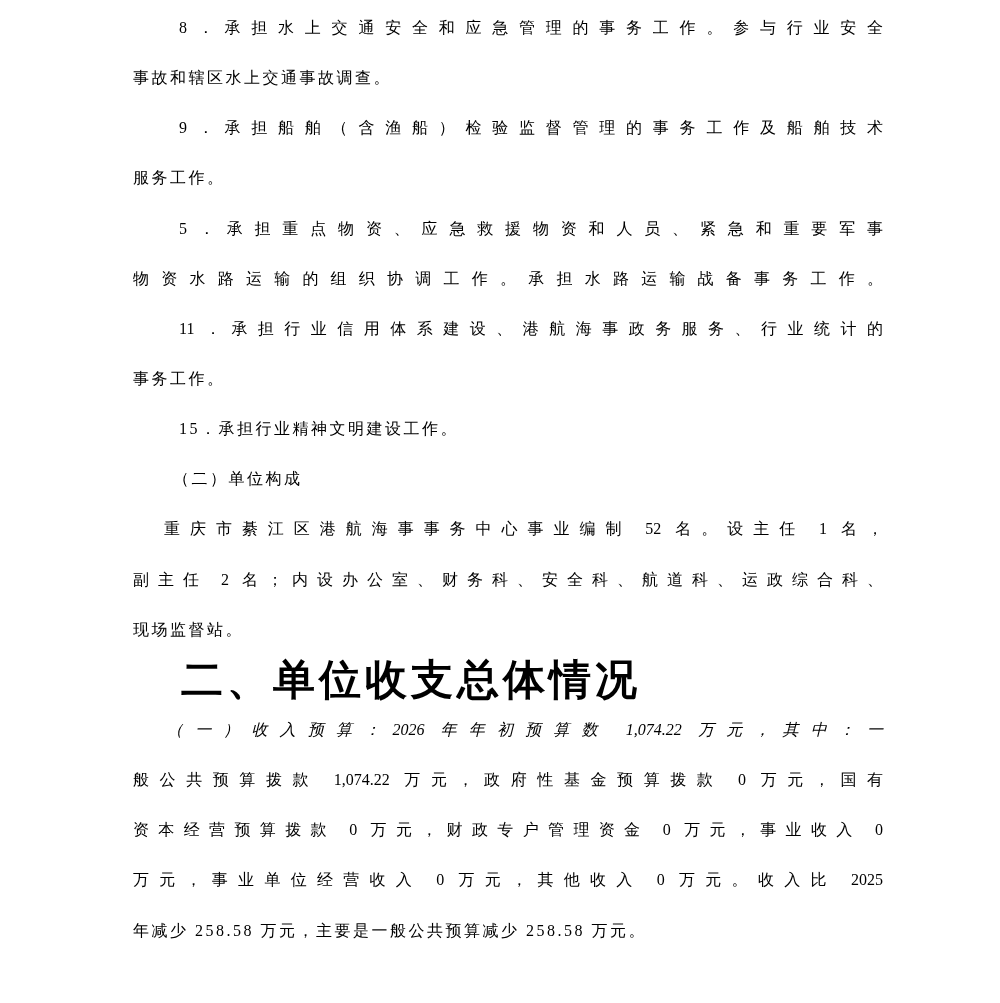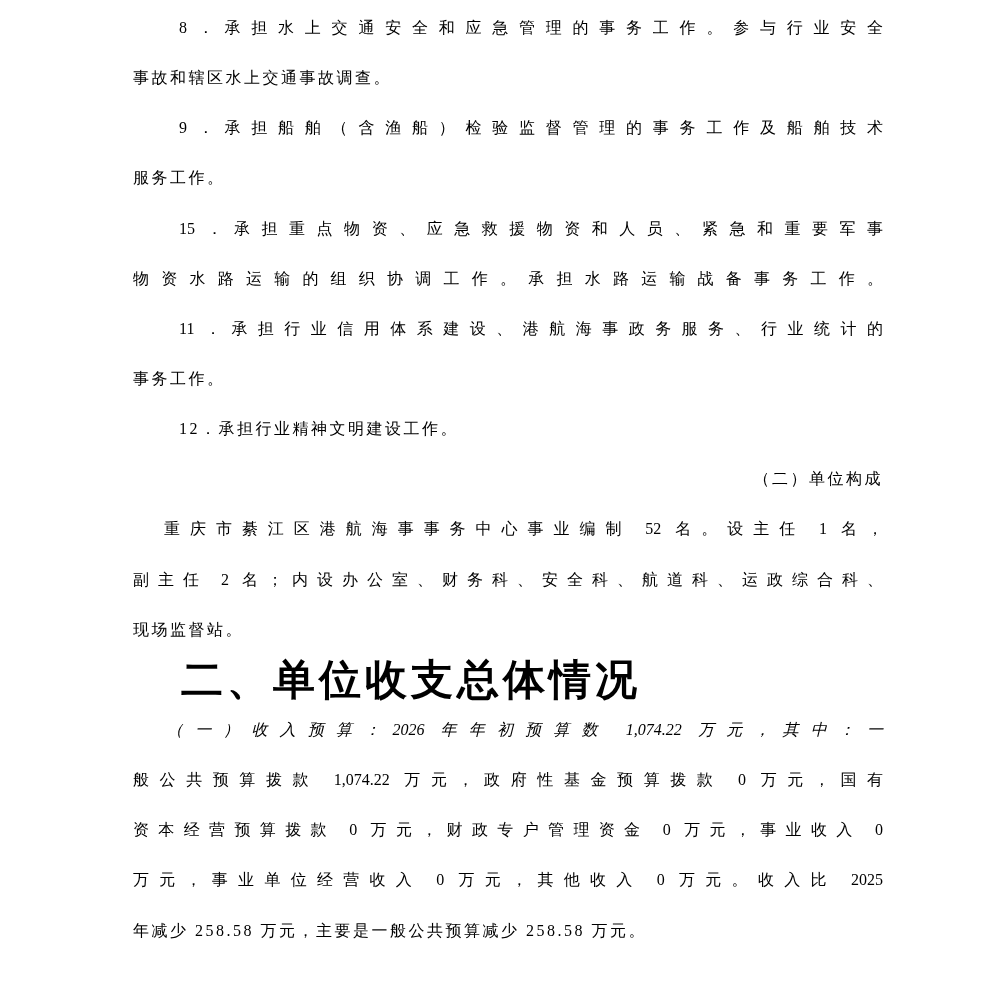--- a/index.html
+++ b/index.html
@@ -41,21 +41,21 @@
   .line.full {
     text-align: justify;
     text-align-last: justify;
   }
   
   .line.plain {
     letter-spacing: 2.5px;
   }
   
   .p-numbered .line.first { padding-left: 46px; }
-  .p-subhead  .line.first { padding-left: 40px; text-align: right; }
+  .p-subhead  .line.first { padding-left: 40px; }
   .p-body     .line.first { padding-left: 31px; }
   .p-income   .line.first { padding-left: 34px; font-style: italic; }
   
   .p-section .line {
     font-family: "Liberation Sans", "DejaVu Sans", sans-serif;
     font-weight: bold;
     font-size: 42px;
     letter-spacing: 4px;
     padding-left: 48px;
   }
@@ -67,29 +67,29 @@
   <div class="doc" id="doc" style="color: rgb(0, 0, 0);">
       <div class="paragraph p-numbered">
         <div class="line first full">8．承担水上交通安全和应急管理的事务工作。参与行业安全</div>
         <div class="line plain">事故和辖区水上交通事故调查。</div>
       </div>
       <div class="paragraph p-numbered">
         <div class="line first full">9．承担船舶（含渔船）检验监督管理的事务工作及船舶技术</div>
         <div class="line plain">服务工作。</div>
       </div>
       <div class="paragraph p-numbered">
-        <div class="line first full">15．承担重点物资、应急救援物资和人员、紧急和重要军事</div>
+        <div class="line first full">5．承担重点物资、应急救援物资和人员、紧急和重要军事</div>
         <div class="line full">物资水路运输的组织协调工作。承担水路运输战备事务工作。</div>
       </div>
       <div class="paragraph p-numbered">
         <div class="line first full">11．承担行业信用体系建设、港航海事政务服务、行业统计的</div>
         <div class="line plain">事务工作。</div>
       </div>
       <div class="paragraph p-numbered">
-        <div class="line first plain">12．承担行业精神文明建设工作。</div>
+        <div class="line first plain">15．承担行业精神文明建设工作。</div>
       </div>
       <div class="paragraph p-subhead">
         <div class="line first plain">（二）单位构成</div>
       </div>
       <div class="paragraph p-body">
         <div class="line first full">重庆市綦江区港航海事事务中心事业编制 52 名。设主任 1 名，</div>
         <div class="line full">副主任 2 名；内设办公室、财务科、安全科、航道科、运政综合科、</div>
         <div class="line plain">现场监督站。</div>
       </div>
       <div class="paragraph p-section">

